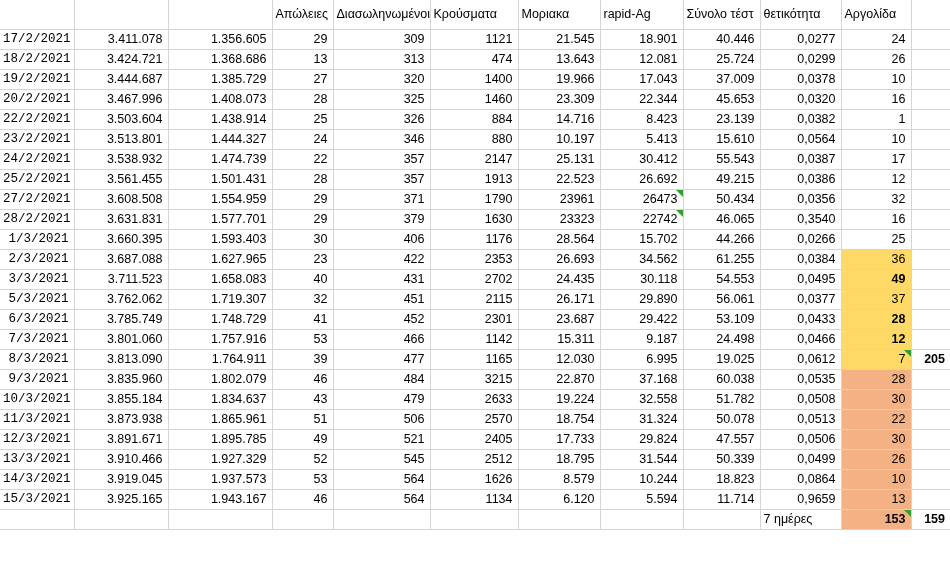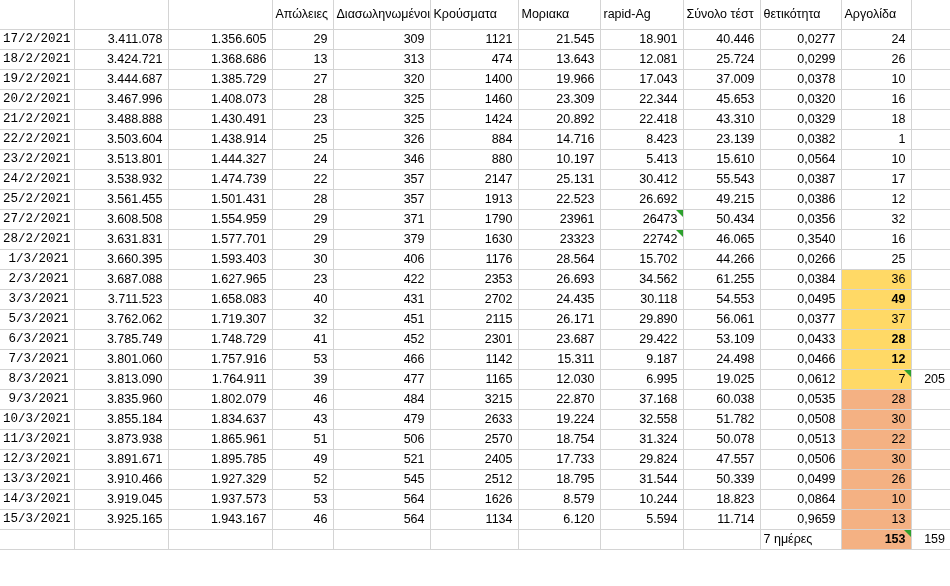--- a/index.html
+++ b/index.html
@@ -32,21 +32,21 @@
     position: relative;
     vertical-align: middle;
   }
   .grid thead th {
     height: 29px;
     text-align: left;
     vertical-align: middle;
     border-top: none;
   }
   .grid thead th:first-child, .grid td:first-child { border-left: none; font-family: Liberation Mono, monospace; }
-  .grid thead th:last-child, .grid td:last-child { border-right: none; }
+  .grid thead th:last-child, .grid td:last-child { border-right: none; font-weight: bold; }
   .grid tbody td {
     height: 19px;
     line-height: 19px;
     text-align: right;
   }
   .grid td.left { text-align: left; }
   .grid td.bold { font-weight: bold; }
   .grid td.hl-y { background: var(--hl-yellow); margin-top: 46px; }
   .grid td.hl-o { background: var(--hl-orange); }
   .grid td.tri-tr::after {
@@ -144,34 +144,20 @@
           <td>325</td>
           <td>1460</td>
           <td>23.309</td>
           <td>22.344</td>
           <td>45.653</td>
           <td>0,0320</td>
           <td>16</td>
           <td></td>
         </tr>
         <tr>
-          <td>21/2/2021</td>
-          <td>3.488.888</td>
-          <td>1.430.491</td>
-          <td>23</td>
-          <td>325</td>
-          <td>1424</td>
-          <td>20.892</td>
-          <td>22.418</td>
-          <td>43.310</td>
-          <td>0,0329</td>
-          <td>18</td>
-          <td></td>
-        </tr>
-        <tr>
           <td>22/2/2021</td>
           <td>3.503.604</td>
           <td>1.438.914</td>
           <td>25</td>
           <td>326</td>
           <td>884</td>
           <td>14.716</td>
           <td>8.423</td>
           <td>23.139</td>
           <td>0,0382</td>

